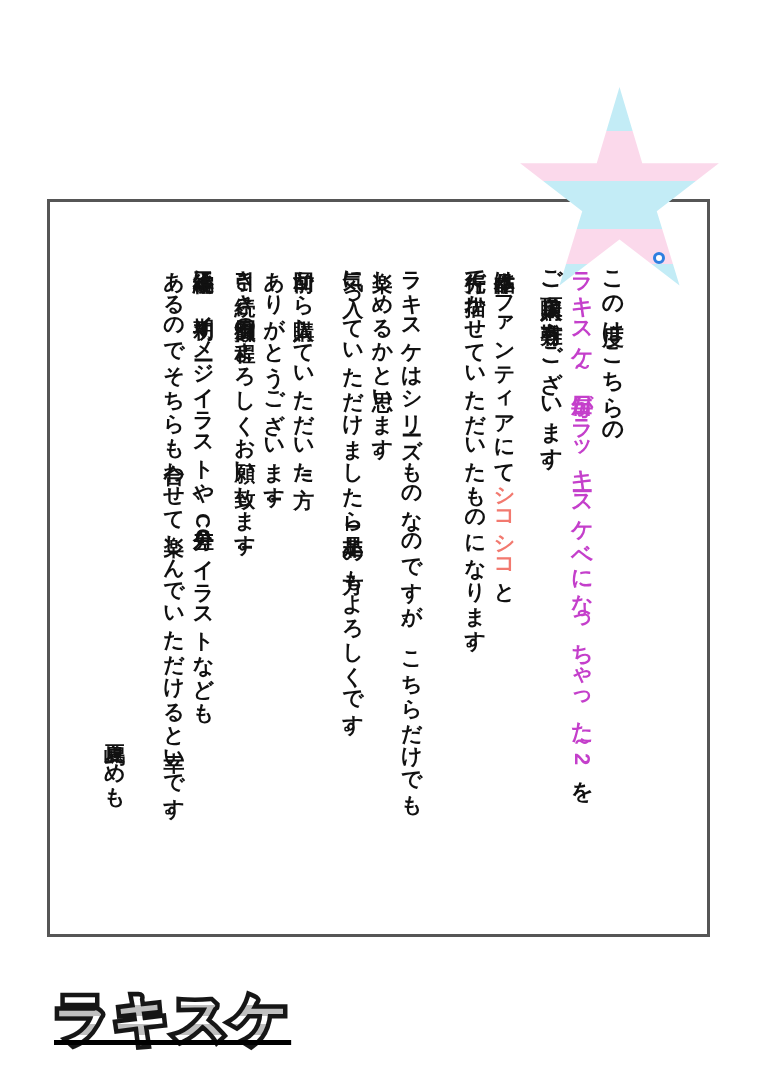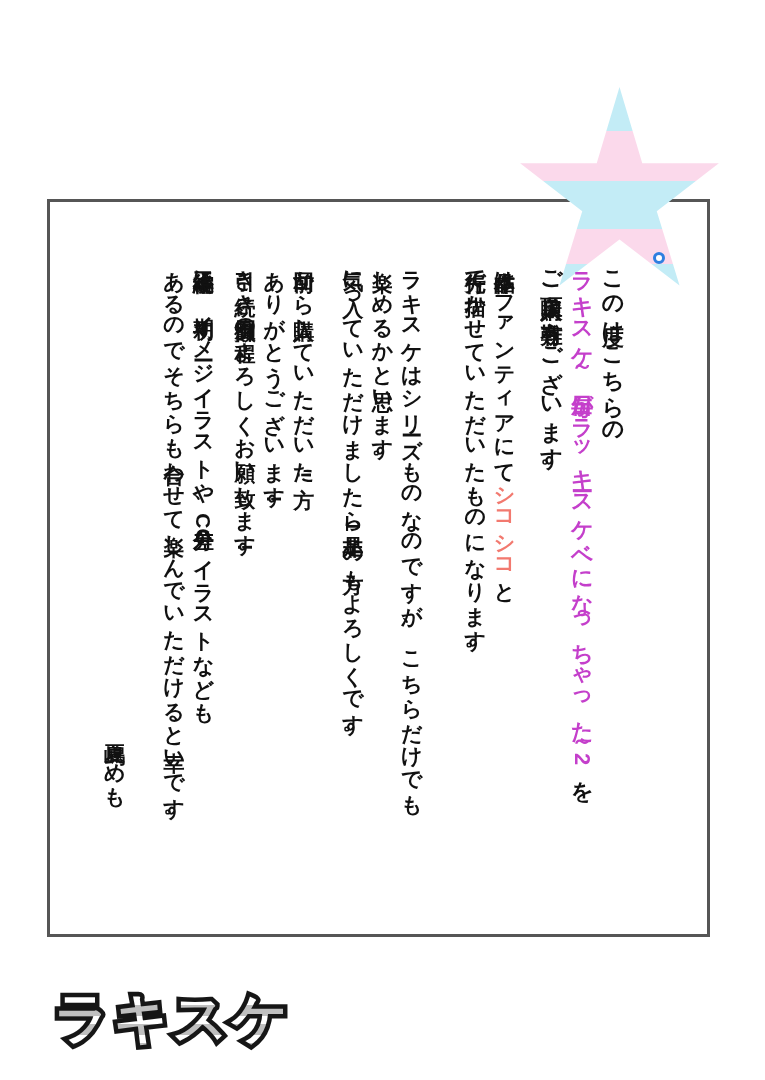--- a/index.html
+++ b/index.html
@@ -50,20 +50,21 @@
 
   .title-highlight { color: #c43fcb; }
   .word-highlight  { color: #f2796f; }
 
   
   .logo {
     position: absolute; left: 54px; top: 988px;
     font-size: 55px; font-weight: bold; line-height: 1.1;
     font-family: "DejaVu Sans", "Liberation Sans", sans-serif;
     z-index: 5;
+    text-decoration: underline;
   }
   .logo-stroke, .logo-fill { letter-spacing: 3px; white-space: nowrap; }
   .logo-stroke {
     position: absolute; left: 0; top: 0;
     -webkit-text-stroke: 9px #161616; color: #161616;
   }
   .logo-fill {
     position: relative;
     background: repeating-linear-gradient(180deg,
       #bfbfbf 0px, #bfbfbf 11px, #ffffff 11px, #ffffff 19px);

